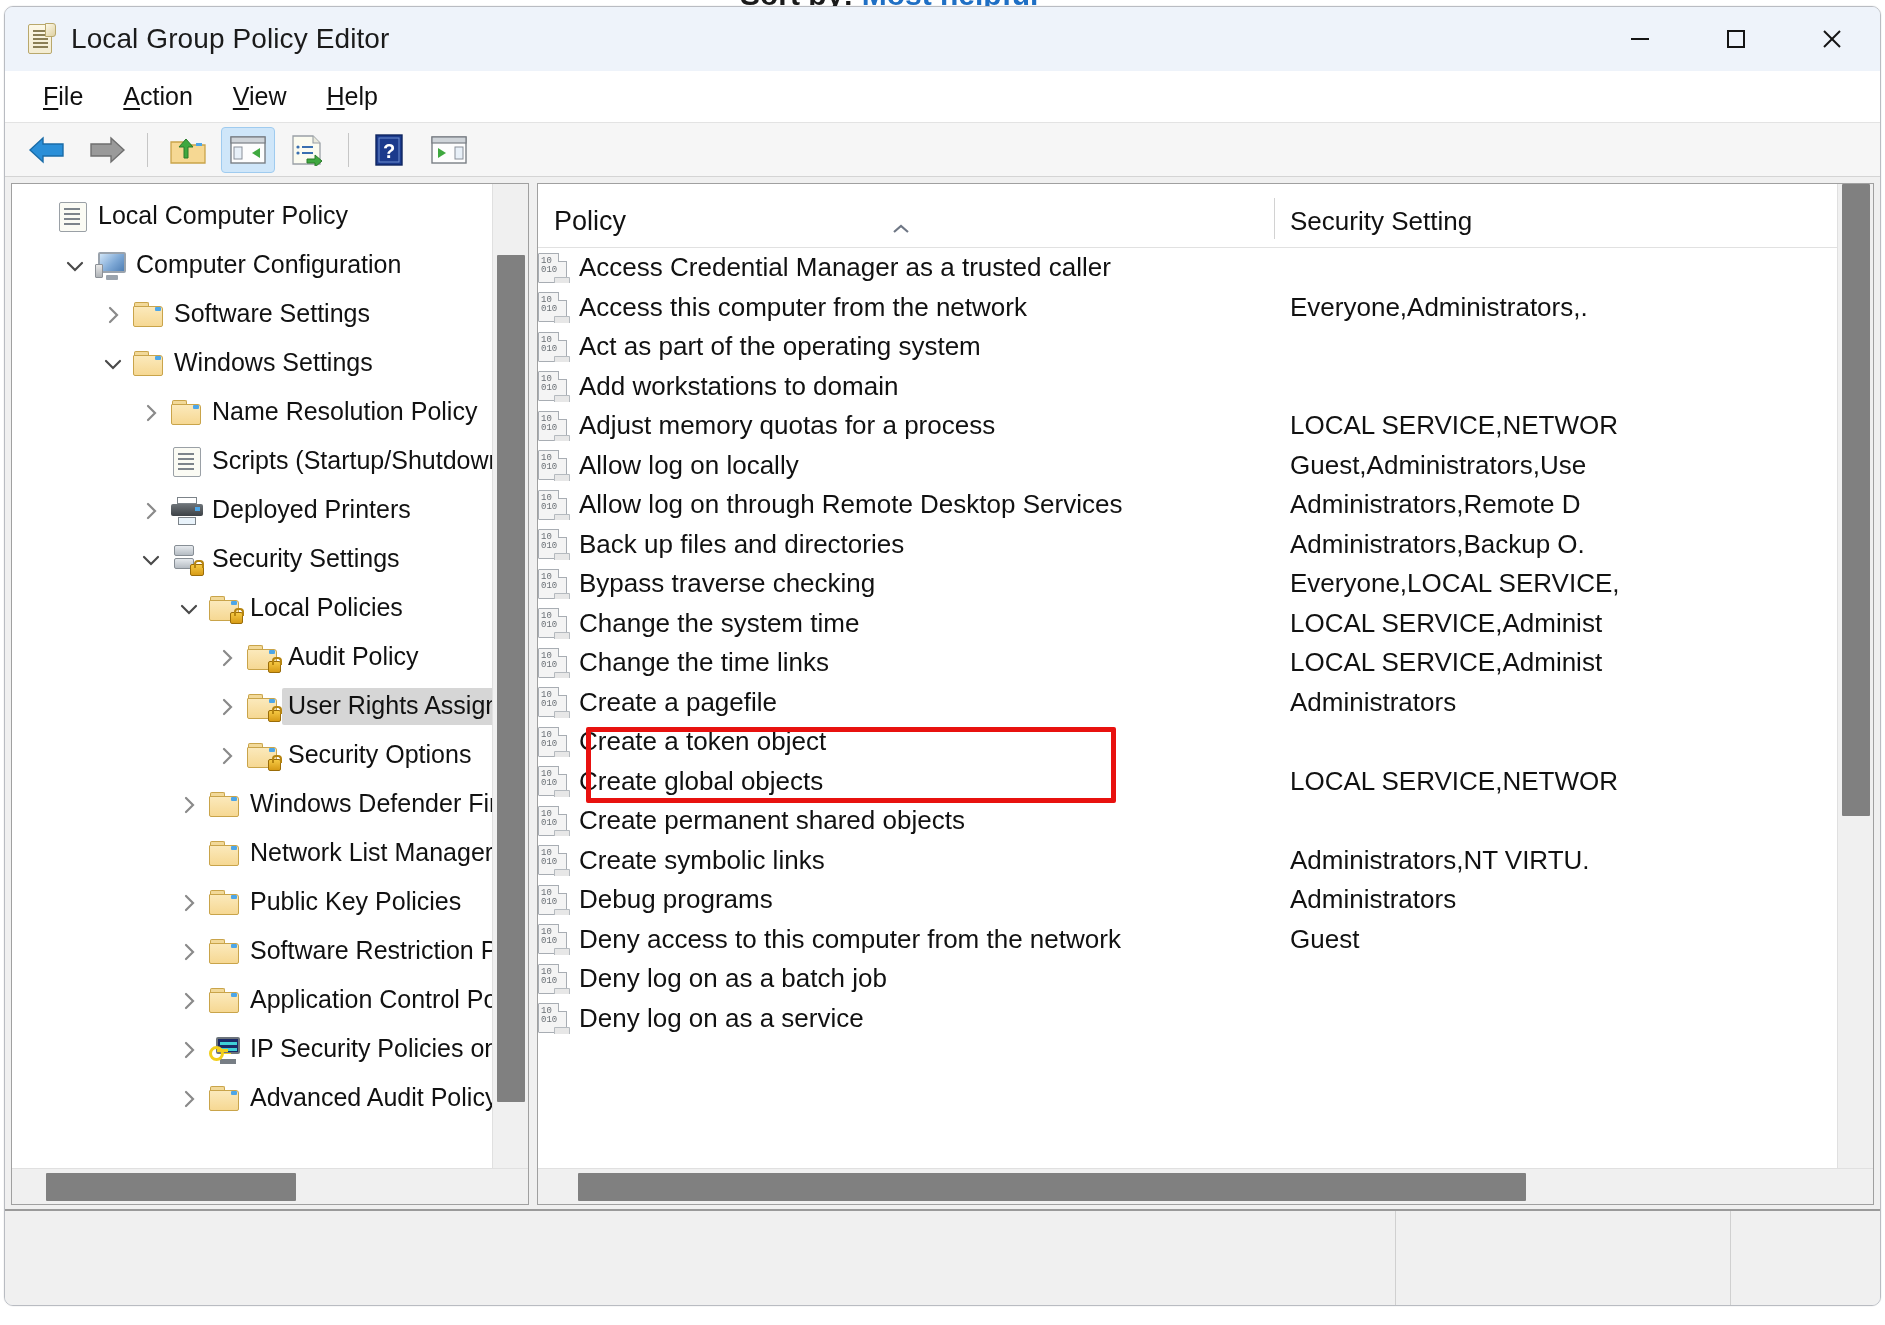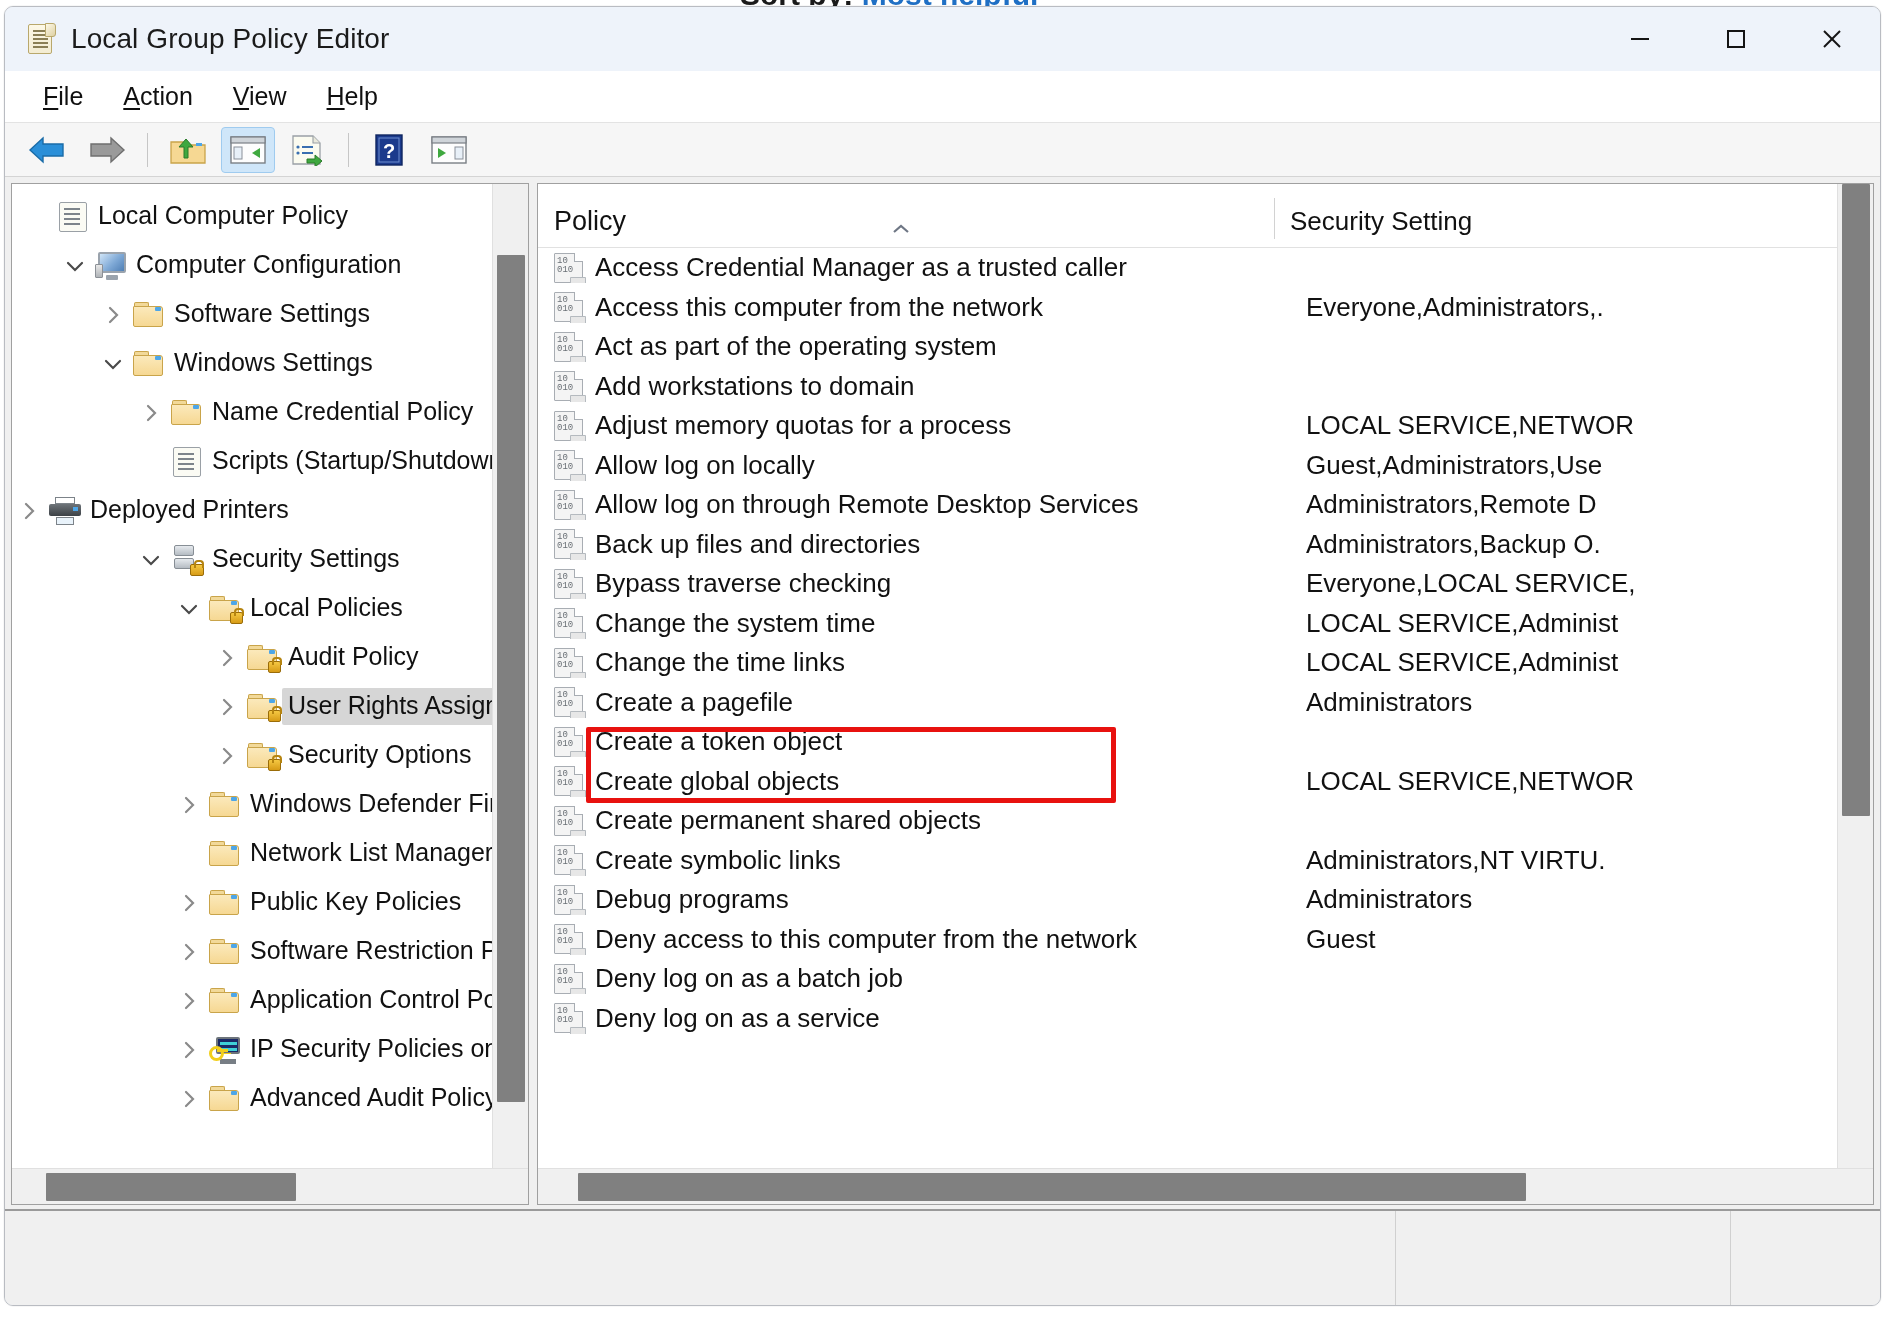--- a/index.html
+++ b/index.html
@@ -231,21 +231,21 @@
   .col-sec { padding: 0 0 10px 16px; font-size: 26px; color: #111; }
   .sort-caret {
     position: absolute; left: 352px; top: 6px; color: #6f7785;
   }
 
   .list-body {
     position: absolute; left: 0; top: 64px; right: 0; bottom: 36px;
     overflow: hidden; background: #ffffff;
   }
   .row {
-    display: flex; align-items: center; height: 39.5px; padding-left: 16px; cursor: default;
+    display: flex; align-items: center; height: 39.5px; padding-left: 0; cursor: default;
   }
   .row .pol {
     width: 736px; display: flex; align-items: center; white-space: nowrap; overflow: hidden;
   }
   .pol-label { font-size: 26px; color: #111; }
   .sec-label { font-size: 26px; color: #111; white-space: nowrap; padding-left: 16px; }
 
   .ico-policy {
     position: relative; width: 29px; height: 30px; flex: none; margin-right: 12px;
     background: #f4f4f4; border: 1px solid #a8adb3; border-radius: 1px;
@@ -466,30 +466,30 @@
                   <path d="M5 4 L12 11 L5 18" fill="none" stroke="#8a8a8a" stroke-width="2.2" stroke-linecap="round"></path>
                 </svg>
               </span>
               <span class="t-icon">
                 <span class="ico-folder">
                   <span class="tab"></span>
                   <span class="bdy"></span>
                   <span class="dot"></span>
                 </span>
               </span>
-              <span class="tree-label">Name Credential Policy</span>
+              <span class="tree-label">Name Resolution Policy</span>
             </div>
             <div class="tree-row" style="padding-left: 122px;">
               <span class="twisty"></span>
               <span class="t-icon">
                 <span class="ico-doc"></span>
               </span>
               <span class="tree-label">Scripts (Startup/Shutdown)</span>
             </div>
-            <div class="tree-row" style="">
+            <div class="tree-row" style="padding-left: 122px;">
               <span class="twisty">
                 <svg width="16" height="22" viewBox="0 0 16 22">
                   <path d="M5 4 L12 11 L5 18" fill="none" stroke="#8a8a8a" stroke-width="2.2" stroke-linecap="round"></path>
                 </svg>
               </span>
               <span class="t-icon">
                 <span class="ico-printer">
                   <span class="top"></span>
                   <span class="mid"></span>
                   <span class="led"></span>

